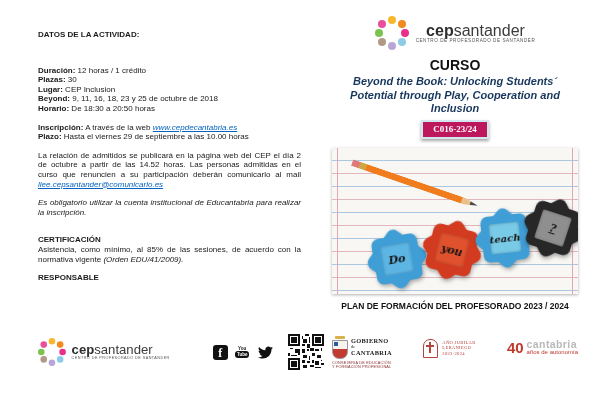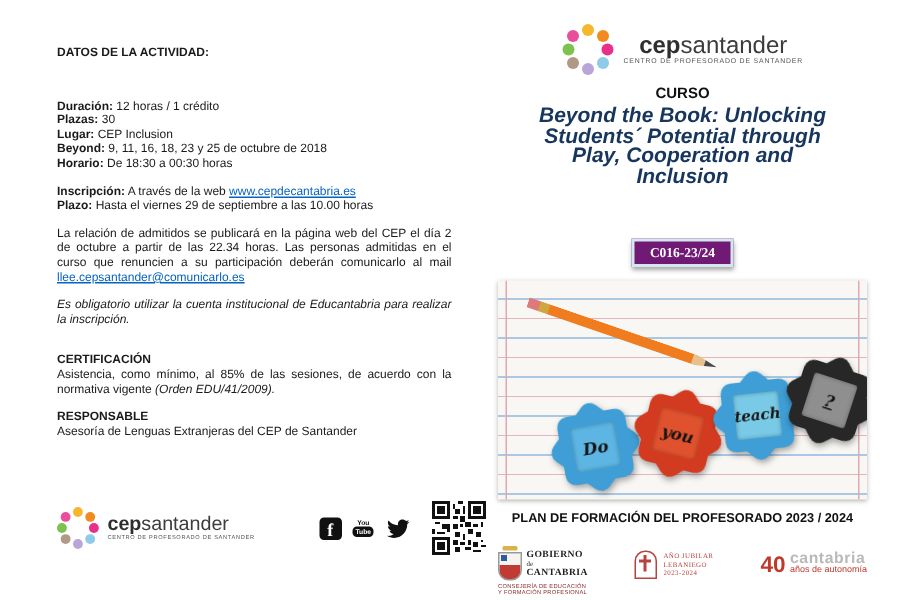--- a/index.html
+++ b/index.html
@@ -6,21 +6,21 @@
   body{
     width:600px;height:400px;overflow:hidden;background:#ffffff;
     font-family:"Liberation Sans",sans-serif;color:#1a1a1a;position:relative;
   }
   
   .left-panel{position:absolute;left:38px;top:30px;width:263px;font-size:8px;line-height:9.6px;}
   .lp-title{font-weight:bold;margin-bottom:26px;}
   .detail-line b{font-weight:bold;}
   .block-gap{height:9px;}
   .para{text-align:justify;}
-  .link{color:#0563c1;text-decoration:underline;cursor:pointer;}
+  .link{color:#0563c1;text-decoration:underline;cursor:pointer;font-style:italic;}
   .bold-italic{font-weight:normal;font-style:italic;text-align:justify;}
   .sec-title{font-weight:bold;}
   .italic{font-style:italic;}
 
   
   .footer-left{position:absolute;left:38px;top:334px;display:flex;align-items:center;gap:14px;}
   .cep-logo{display:flex;align-items:center;gap:7px;}
   .dots{position:relative;width:34px;height:34px;flex:0 0 auto;}
   .dots i{position:absolute;width:8px;height:8px;border-radius:50%;}
   .dots i:nth-child(1){left:13px;top:0;}
@@ -43,24 +43,24 @@
   .yt-icon{display:flex;flex-direction:column;align-items:center;width:17px;}
   .yt-top{font-size:4.5px;font-weight:bold;color:#111;line-height:5px;}
   .yt-box{background:#111;color:#fff;border-radius:3px;font-size:4.5px;font-weight:bold;
     padding:1px 2px;line-height:5px;}
   .tw-icon svg{display:block;}
   .qr{width:36px;height:36px;}
 
   
   .right-panel{position:absolute;left:330px;top:16px;width:250px;text-align:center;}
   .right-panel .cep-logo{justify-content:center;}
-  .curso-label{font-weight:bold;font-size:10px;margin-top:7px;color:#111;}
-  .course-title{margin:2px auto 12px;width:212px;font-size:14px;font-weight:bold;font-style:italic;
+  .curso-label{font-weight:bold;font-size:14px;margin-top:7px;color:#111;}
+  .course-title{margin:2px auto 0;width:212px;font-size:11px;font-weight:bold;font-style:italic;
     color:#17365d;line-height:13.5px;}
-  .code-badge{display:inline-block;margin-top:23px;background:#701a75;color:#fff;
+  .code-badge{display:inline-block;margin-top:4px;background:#be185d;color:#fff;
     font-family:"Liberation Serif",serif;font-weight:bold;font-size:9px;
     padding:2px 10px 3px;border:2px solid #d5e7ee;
     box-shadow:0 2px 3px rgba(0,0,0,.35);}
   
   .photo{position:relative;margin:9px auto 0;width:246px;height:146px;overflow:hidden;
     background:#f8f7f4;
     background-image:repeating-linear-gradient(180deg,
       rgba(0,0,0,0) 0 12px,#aac8e2 12px 13px,
       rgba(0,0,0,0) 13px 25px,#e2b6bf 25px 26px);
     box-shadow:0 1px 3px rgba(0,0,0,.3);}
@@ -83,21 +83,21 @@
     font-size:11px;color:#151515;white-space:nowrap;}
   .p1{left:42px;top:88px;transform:rotate(-10deg);}
   .p2{left:97px;top:79px;transform:rotate(14deg);}
   .p3{left:150px;top:67px;transform:rotate(-6deg);}
   .p4{left:198px;top:57px;transform:rotate(18deg);}
   .p3 .word{font-size:10px;}
   .p4 .word{text-decoration:underline;}
   
   .plan-label{font-weight:bold;font-size:8.5px;margin-top:7px;color:#111;}
   .logo-row{display:flex;align-items:flex-start;justify-content:space-between;
-    margin-top:14px;padding:0 2px;}
+    margin-top:25px;padding:0 2px;}
   .gob{display:flex;flex-direction:column;align-items:flex-start;text-align:left;}
   .gob-top{display:flex;align-items:center;gap:3px;}
   .crown{width:10px;height:3px;background:#d8b24a;border-radius:1px;margin:0 auto 1px;}
   .shield{width:14px;height:17px;border:1px solid #999;border-radius:0 0 7px 7px;
     background:linear-gradient(180deg,#f6f4ef 0 45%,#c23b33 45% 100%);position:relative;}
   .shield::before{content:"";position:absolute;left:1px;top:1px;width:4px;height:4px;background:#2e5b9e;}
   .gob-name{font-family:"Liberation Serif",serif;color:#222;line-height:6px;}
   .gob-name .g1,.gob-name .g3{font-size:6.4px;font-weight:bold;letter-spacing:.3px;}
   .gob-name .g2{font-size:4.6px;}
   .gob-sub{font-size:3.8px;color:#8a2e2e;line-height:4.4px;margin-top:2px;letter-spacing:.2px;}
@@ -125,54 +125,53 @@
   <div class="detail-line">
     <b>Plazas:</b><span> 30</span>
   </div>
   <div class="detail-line">
     <b>Lugar:</b><span> CEP Inclusion</span>
   </div>
   <div class="detail-line">
     <b>Beyond:</b><span> 9, 11, 16, 18, 23 y 25 de octubre de 2018</span>
   </div>
   <div class="detail-line">
-    <b>Horario:</b><span> De 18:30 a 00:30 horas</span>
+    <b>Horario:</b><span> De 18:30 a 20:50 horas</span>
   </div>
 
   <div class="block-gap"></div>
 
   <div class="detail-line">
     <b>Inscripción:</b><span> A través de la web </span><span class="link">www.cepdecantabria.es</span>
   </div>
   <div class="detail-line">
     <b>Plazo:</b><span> Hasta el viernes 29 de septiembre a las 10.00 horas</span>
   </div>
 
   <div class="block-gap"></div>
 
   <div class="para">
-    <span>La relación de admitidos se publicará en la página web del CEP el día 2 de octubre a partir de las 22.34 horas. Las personas admitidas en el curso que renuncien a su participación deberán comunicarlo al mail </span><span class="link">llee.cepsantander@comunicarlo.es</span>
+    <span>La relación de admitidos se publicará en la página web del CEP el día 2 de octubre a partir de las 14.52 horas. Las personas admitidas en el curso que renuncien a su participación deberán comunicarlo al mail </span><span class="link">llee.cepsantander@comunicarlo.es</span>
   </div>
 
   <div class="block-gap"></div>
 
   <div class="bold-italic">Es obligatorio utilizar la cuenta institucional de Educantabria para realizar la inscripción.</div>
 
   <div class="block-gap"></div>
     <div class="block-gap"></div>
 
   <div class="sec-title">CERTIFICACIÓN</div>
   <div class="para">
     <span>Asistencia, como mínimo, al 85% de las sesiones, de acuerdo con la normativa vigente </span><span class="italic">(Orden EDU/41/2009).</span>
   </div>
 
   <div class="block-gap"></div>
 
   <div class="sec-title">RESPONSABLE</div>
-  <div>Asesoría de Lenguas Extranjeras del CEP de Santander</div>
 </div>
 
 <div class="footer-left">
   <div class="cep-logo">
     <div class="dots">
       <i style="background: rgb(246, 183, 45);"></i>
         <i style="background: rgb(242, 139, 31);"></i>
         <i style="background: rgb(232, 48, 138);"></i>
         <i style="background: rgb(142, 203, 232);"></i>
         <i style="background: rgb(185, 166, 216);"></i>

